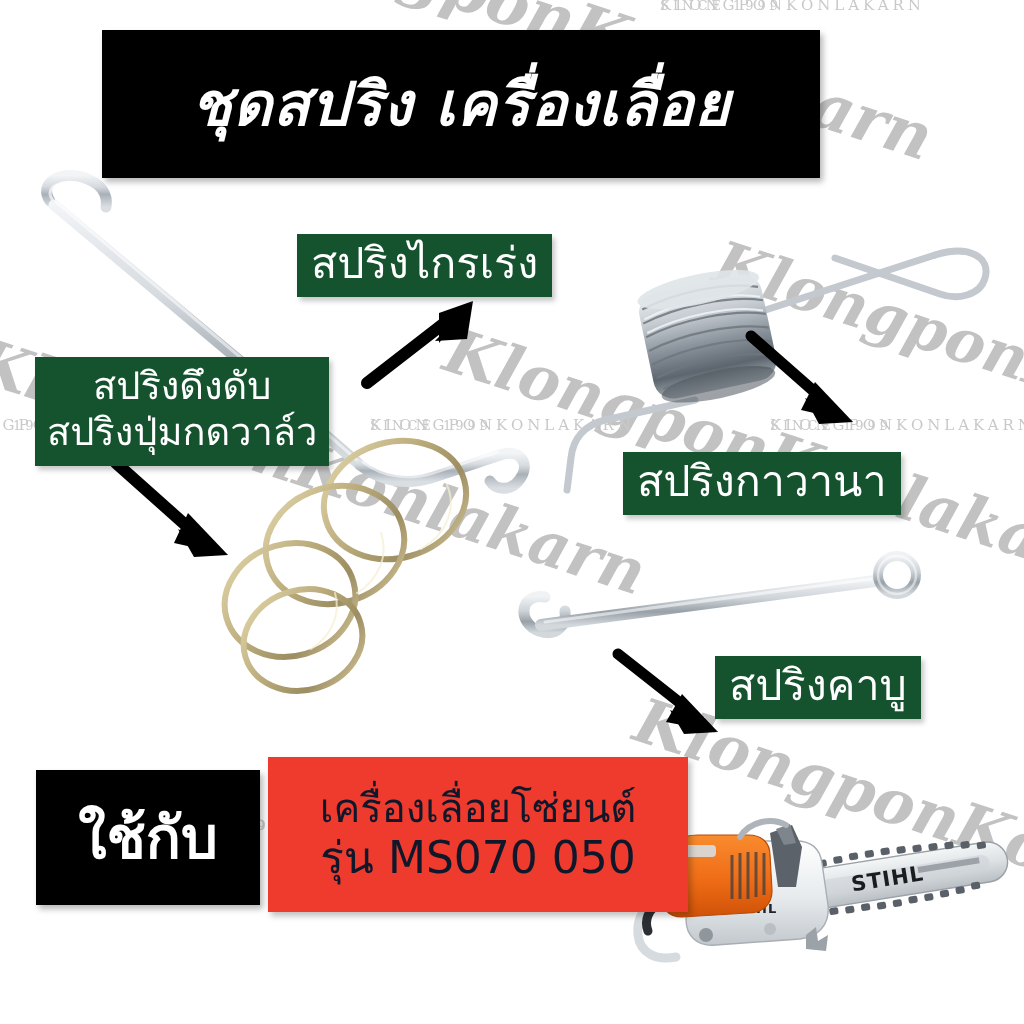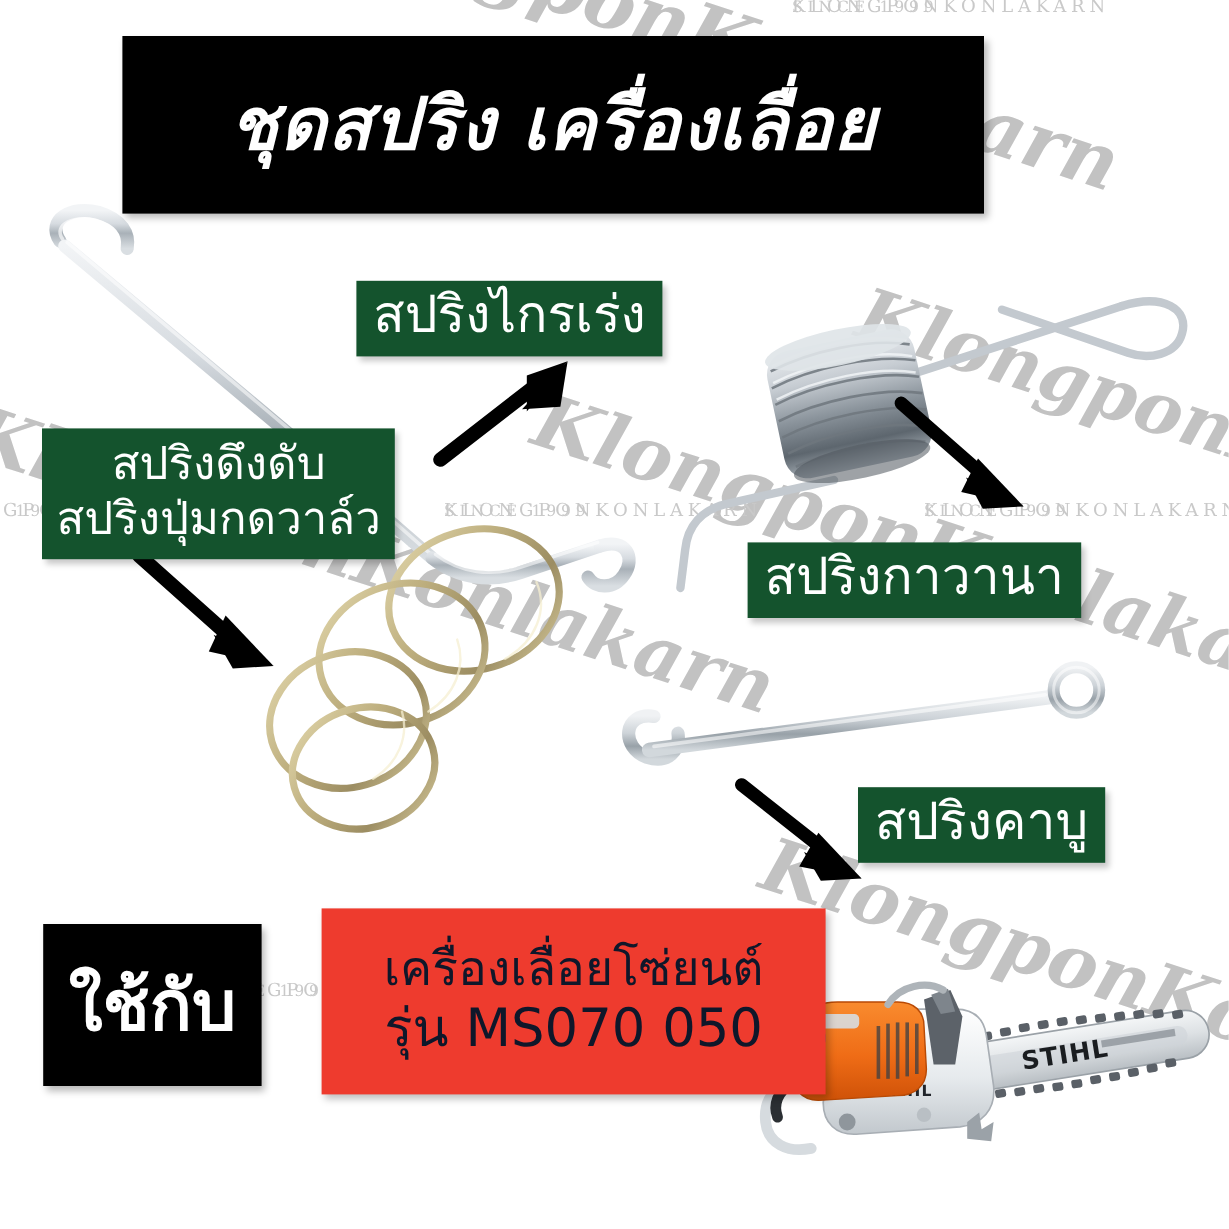--- a/index.html
+++ b/index.html
@@ -37,21 +37,21 @@
     position:absolute; background:#14532d; color:#fff;
     font-size:43px; font-weight:400; line-height:1.18;
     padding:4px 14px 8px 14px; white-space:nowrap;
     box-shadow:3px 4px 5px rgba(0,0,0,.22);
   }
   .plabel.two-line { font-size:38px; padding:6px 12px 10px 12px; line-height:1.22; text-align:center;}
   .plabel .ln { display:block; }
 
   
   .use-with-box {
-    position:absolute; left:36px; top:770px; width:182px; height:135px;
+    position:absolute; left:36px; top:770px; width:224px; height:135px;
     background:#000; display:flex; align-items:center; justify-content:center;
     box-shadow:3px 4px 6px rgba(0,0,0,.28);
   }
   .use-with-box span { color:#fff; font-size:58px; font-weight:700; }
 
   .model-box {
     position:absolute; left:268px; top:757px; width:420px; height:155px;
     background:#ee3b2e; display:flex; flex-direction:column;
     align-items:center; justify-content:center; gap:2px;
     box-shadow:3px 4px 6px rgba(0,0,0,.25); z-index:6;

